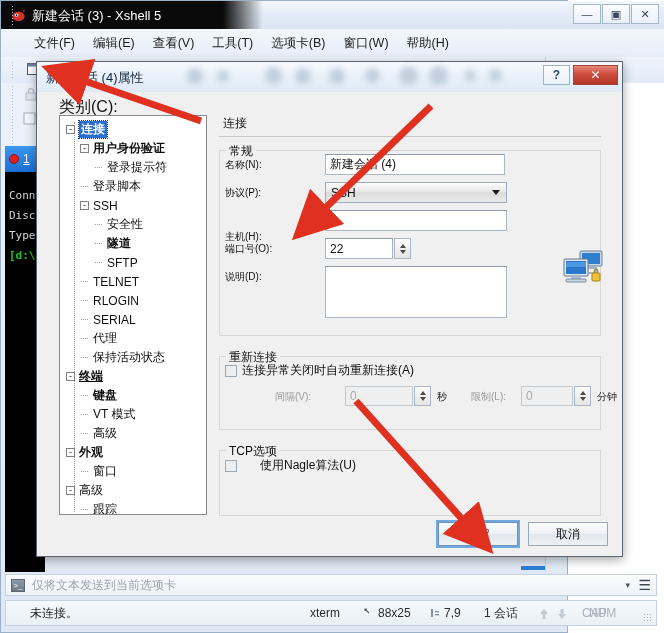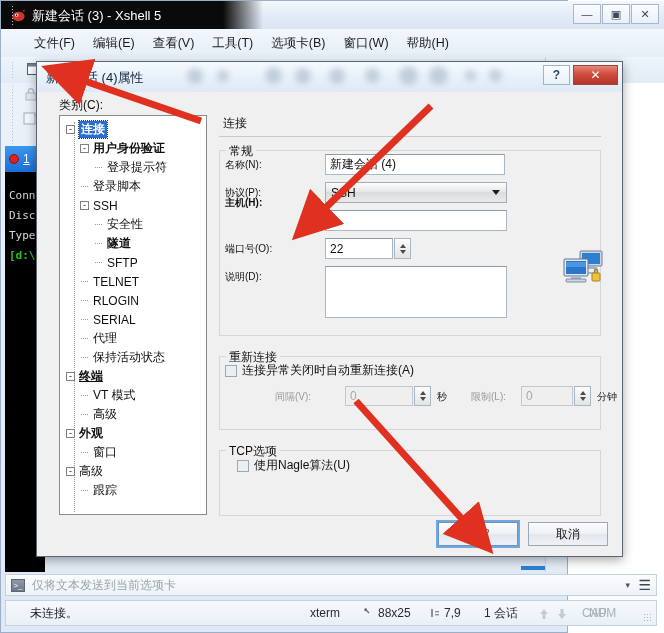--- a/index.html
+++ b/index.html
@@ -206,21 +206,21 @@
     display: flex; align-items: center; justify-content: center;
     color: #ffffff; font-size: 12px; font-weight: bold;
   }
 
   #dlg-body {
     position: absolute; left: 0; top: 30px; width: 585px; height: 464px;
     background: #f0f0f0;
   }
 
   
-  #cat-label { position: absolute; left: 22px; top: 5px; font-size: 12px; color: #101010; }
+  #cat-label { position: absolute; left: 22px; top: 5px; font-size: 16px; color: #101010; }
   #tree {
     position: absolute; left: 22px; top: 23px; width: 148px; height: 400px;
     background: #ffffff; border: 1px solid #8a8a8a;
     overflow: hidden; padding: 4px 0 0 0;
   }
   .tnode {
     position: relative; height: 19px; display: flex; align-items: center;
     white-space: nowrap; font-size: 12px; color: #101010;
   }
   .tnode .expander {
@@ -452,20 +452,24 @@
               <span class="tlabel" style="margin-left: 33px;">代理</span>
             </div>
             <div class="tnode">
               <span style="position: absolute; left: 21px; top: 9px; width: 7px; border-top: 1px dotted rgb(154, 154, 154);"></span>
               <span class="tlabel" style="margin-left: 33px;">保持活动状态</span>
             </div>
             <div class="tnode bold">
               <span class="expander" style="left: 6px;">-</span>
               <span class="tlabel" style="margin-left: 19px; text-decoration: underline;">终端</span>
             </div>
+            <div class="tnode bold">
+              <span style="position: absolute; left: 21px; top: 9px; width: 7px; border-top: 1px dotted rgb(154, 154, 154);"></span>
+              <span class="tlabel" style="margin-left: 33px;">键盘</span>
+            </div>
             <div class="tnode">
               <span style="position: absolute; left: 21px; top: 9px; width: 7px; border-top: 1px dotted rgb(154, 154, 154);"></span>
               <span class="tlabel" style="margin-left: 33px;">VT 模式</span>
             </div>
             <div class="tnode">
               <span style="position: absolute; left: 21px; top: 9px; width: 7px; border-top: 1px dotted rgb(154, 154, 154);"></span>
               <span class="tlabel" style="margin-left: 33px;">高级</span>
             </div>
             <div class="tnode bold">
               <span class="expander" style="left: 6px;">-</span>
@@ -493,21 +497,21 @@
       </div>
       <div class="fld-label" style="left:188px; top:66px;">名称(N):</div>
       <input class="ti" style="left: 288px; top: 62px; width: 180px; height: 21px;" value="新建会话 (4)">
 
       <div class="fld-label" style="left:188px; top:94px;">协议(P):</div>
       <div class="combo" style="left:288px; top:90px; width:182px;">
         <span>SSH</span>
         <span class="arrow"></span>
       </div>
 
-      <div class="fld-label" style="left:188px; top:104px;font-weight:bold;">主机(H):</div>
+      <div class="fld-label" style="left:188px; top:138px;">主机(H):</div>
       <input class="ti" style="left: 288px; top: 118px; width: 182px; height: 21px;" value="">
 
       <div class="fld-label" style="left:188px; top:150px;">端口号(O):</div>
       <input class="ti" style="left: 288px; top: 146px; width: 68px; height: 21px;" value="22">
       <div class="spin" style="left:357px; top:146px; height:21px;">
         <i class="up"></i>
         <i class="dn"></i>
       </div>
 
       <div class="fld-label" style="left:188px; top:178px;">说明(D):</div>
@@ -545,21 +549,21 @@
       <input class="ti disabled-inp" style="left: 484px; top: 294px; width: 52px; height: 20px;" disabled="" value="0">
       <div class="spin" style="left:537px; top:294px; height:20px;">
         <i class="up"></i>
         <i class="dn"></i>
       </div>
       <div class="fld-label" style="left:560px; top:298px;">分钟</div>
 
       <div class="group" style="left:182px; top:358px; width:382px; height:66px;">
         <div class="group-title">TCP选项</div>
       </div>
-      <div class="cb-row" style="left:200px; top:365px;">
+      <div class="cb-row" style="left:188px; top:365px;gap:18px;">
         <span class="cbox"></span>
         <span>使用Nagle算法(U)</span>
       </div>
 
       <div class="dlgbtn" id="btn-ok" style="left:401px; top:430px;">确定</div>
       <div class="dlgbtn" style="left:491px; top:430px;">取消</div>
     </div>
   </div>
 
   <div id="sendbar">

